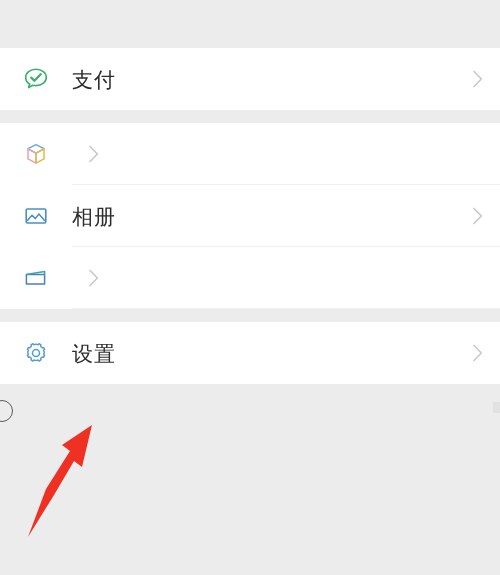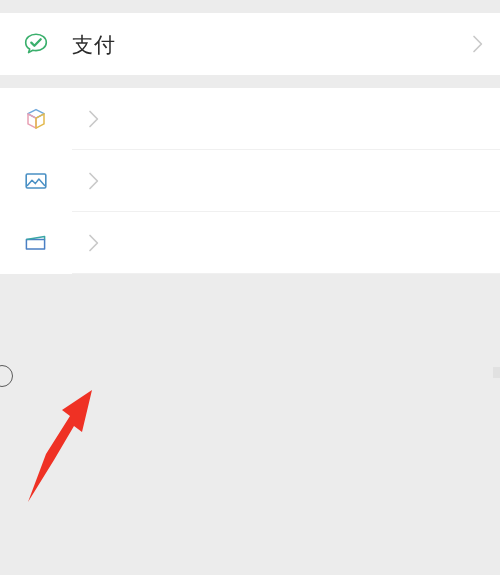--- a/index.html
+++ b/index.html
@@ -12,20 +12,21 @@
     background: #ececec;
     font-family: "Liberation Sans", "DejaVu Sans", sans-serif;
     overflow: hidden;
     position: relative;
   }
   .screen {
     position: relative;
     width: 500px;
     height: 511px;
     background: #ececec;
+    margin-top: 35px;
   }
   .band {
     background: #ececec;
     width: 100%;
   }
   .group {
     background: #ffffff;
     width: 100%;
   }
   .row {
@@ -151,20 +152,21 @@
       <span class="divider"></span>
     </div>
 
     <div class="row">
       <span class="icon-wrap">
         <svg width="30" height="30" viewBox="0 0 30 30">
           <rect x="5.2" y="8" width="19.6" height="14" rx="1.2" fill="none" stroke="#4a90c4" stroke-width="1.6"></rect>
           <path d="M6.4 19.4l4.6-5.2 3.3 3.4 3.6-4.6 5.7 6.4" fill="none" stroke="#4a90c4" stroke-width="1.5" stroke-linecap="round" stroke-linejoin="round"></path>
         </svg>
       </span>
+      <span class="row-label">相册</span>
       <span class="chevron">
         <svg width="12" height="20" viewBox="0 0 12 20">
           <path d="M2 2.5L9.4 10 2 17.5" fill="none" stroke="#c9c9c9" stroke-width="1.7" stroke-linecap="round" stroke-linejoin="round"></path>
         </svg>
       </span>
       <span class="divider"></span>
     </div>
 
     <div class="row">
       <span class="icon-wrap">
@@ -179,20 +181,36 @@
         </svg>
       </span>
       <span class="divider"></span>
     </div>
 
 
   </div>
 
   <div class="band" style="height:13px;"></div>
 
+  <div class="group">
+    <div class="row">
+      <span class="icon-wrap">
+        <svg width="30" height="30" viewBox="0 0 30 30">
+          <path d="M15 6.1l2.1.62.95-1.02 1.85 1.18-.3 1.38 1.5 1.5 1.38-.3 1.18 1.85-1.02.95.62 2.1-.62 2.1 1.02.95-1.18 1.85-1.38-.3-1.5 1.5.3 1.38-1.85 1.18-.95-1.02-2.1.62-2.1-.62-.95 1.02-1.85-1.18.3-1.38-1.5-1.5-1.38.3-1.18-1.85 1.02-.95-.62-2.1.62-2.1-1.02-.95 1.18-1.85 1.38.3 1.5-1.5-.3-1.38 1.85-1.18.95 1.02z" fill="none" stroke="#5b9bd5" stroke-width="1.5" stroke-linejoin="round"></path>
+          <circle cx="15" cy="15" r="3.5" fill="none" stroke="#5b9bd5" stroke-width="1.5"></circle>
+        </svg>
+      </span>
+      <span class="row-label">设置</span>
+      <span class="chevron">
+        <svg width="12" height="20" viewBox="0 0 12 20">
+          <path d="M2 2.5L9.4 10 2 17.5" fill="none" stroke="#c9c9c9" stroke-width="1.7" stroke-linecap="round" stroke-linejoin="round"></path>
+        </svg>
+      </span>
+    </div>
+  </div>
 
   <div class="footer-space" style="height:165px;"></div>
 
   <div class="cursor-ring"></div>
 
   <div class="edge-artifact"></div>
 
   <svg class="annotation-arrow" viewBox="0 0 130 140">
     <polygon points="92,10 62,30 70,36 46,74 28,122 54,80 74,46 82,52" fill="#ef3124"></polygon>
   </svg>

